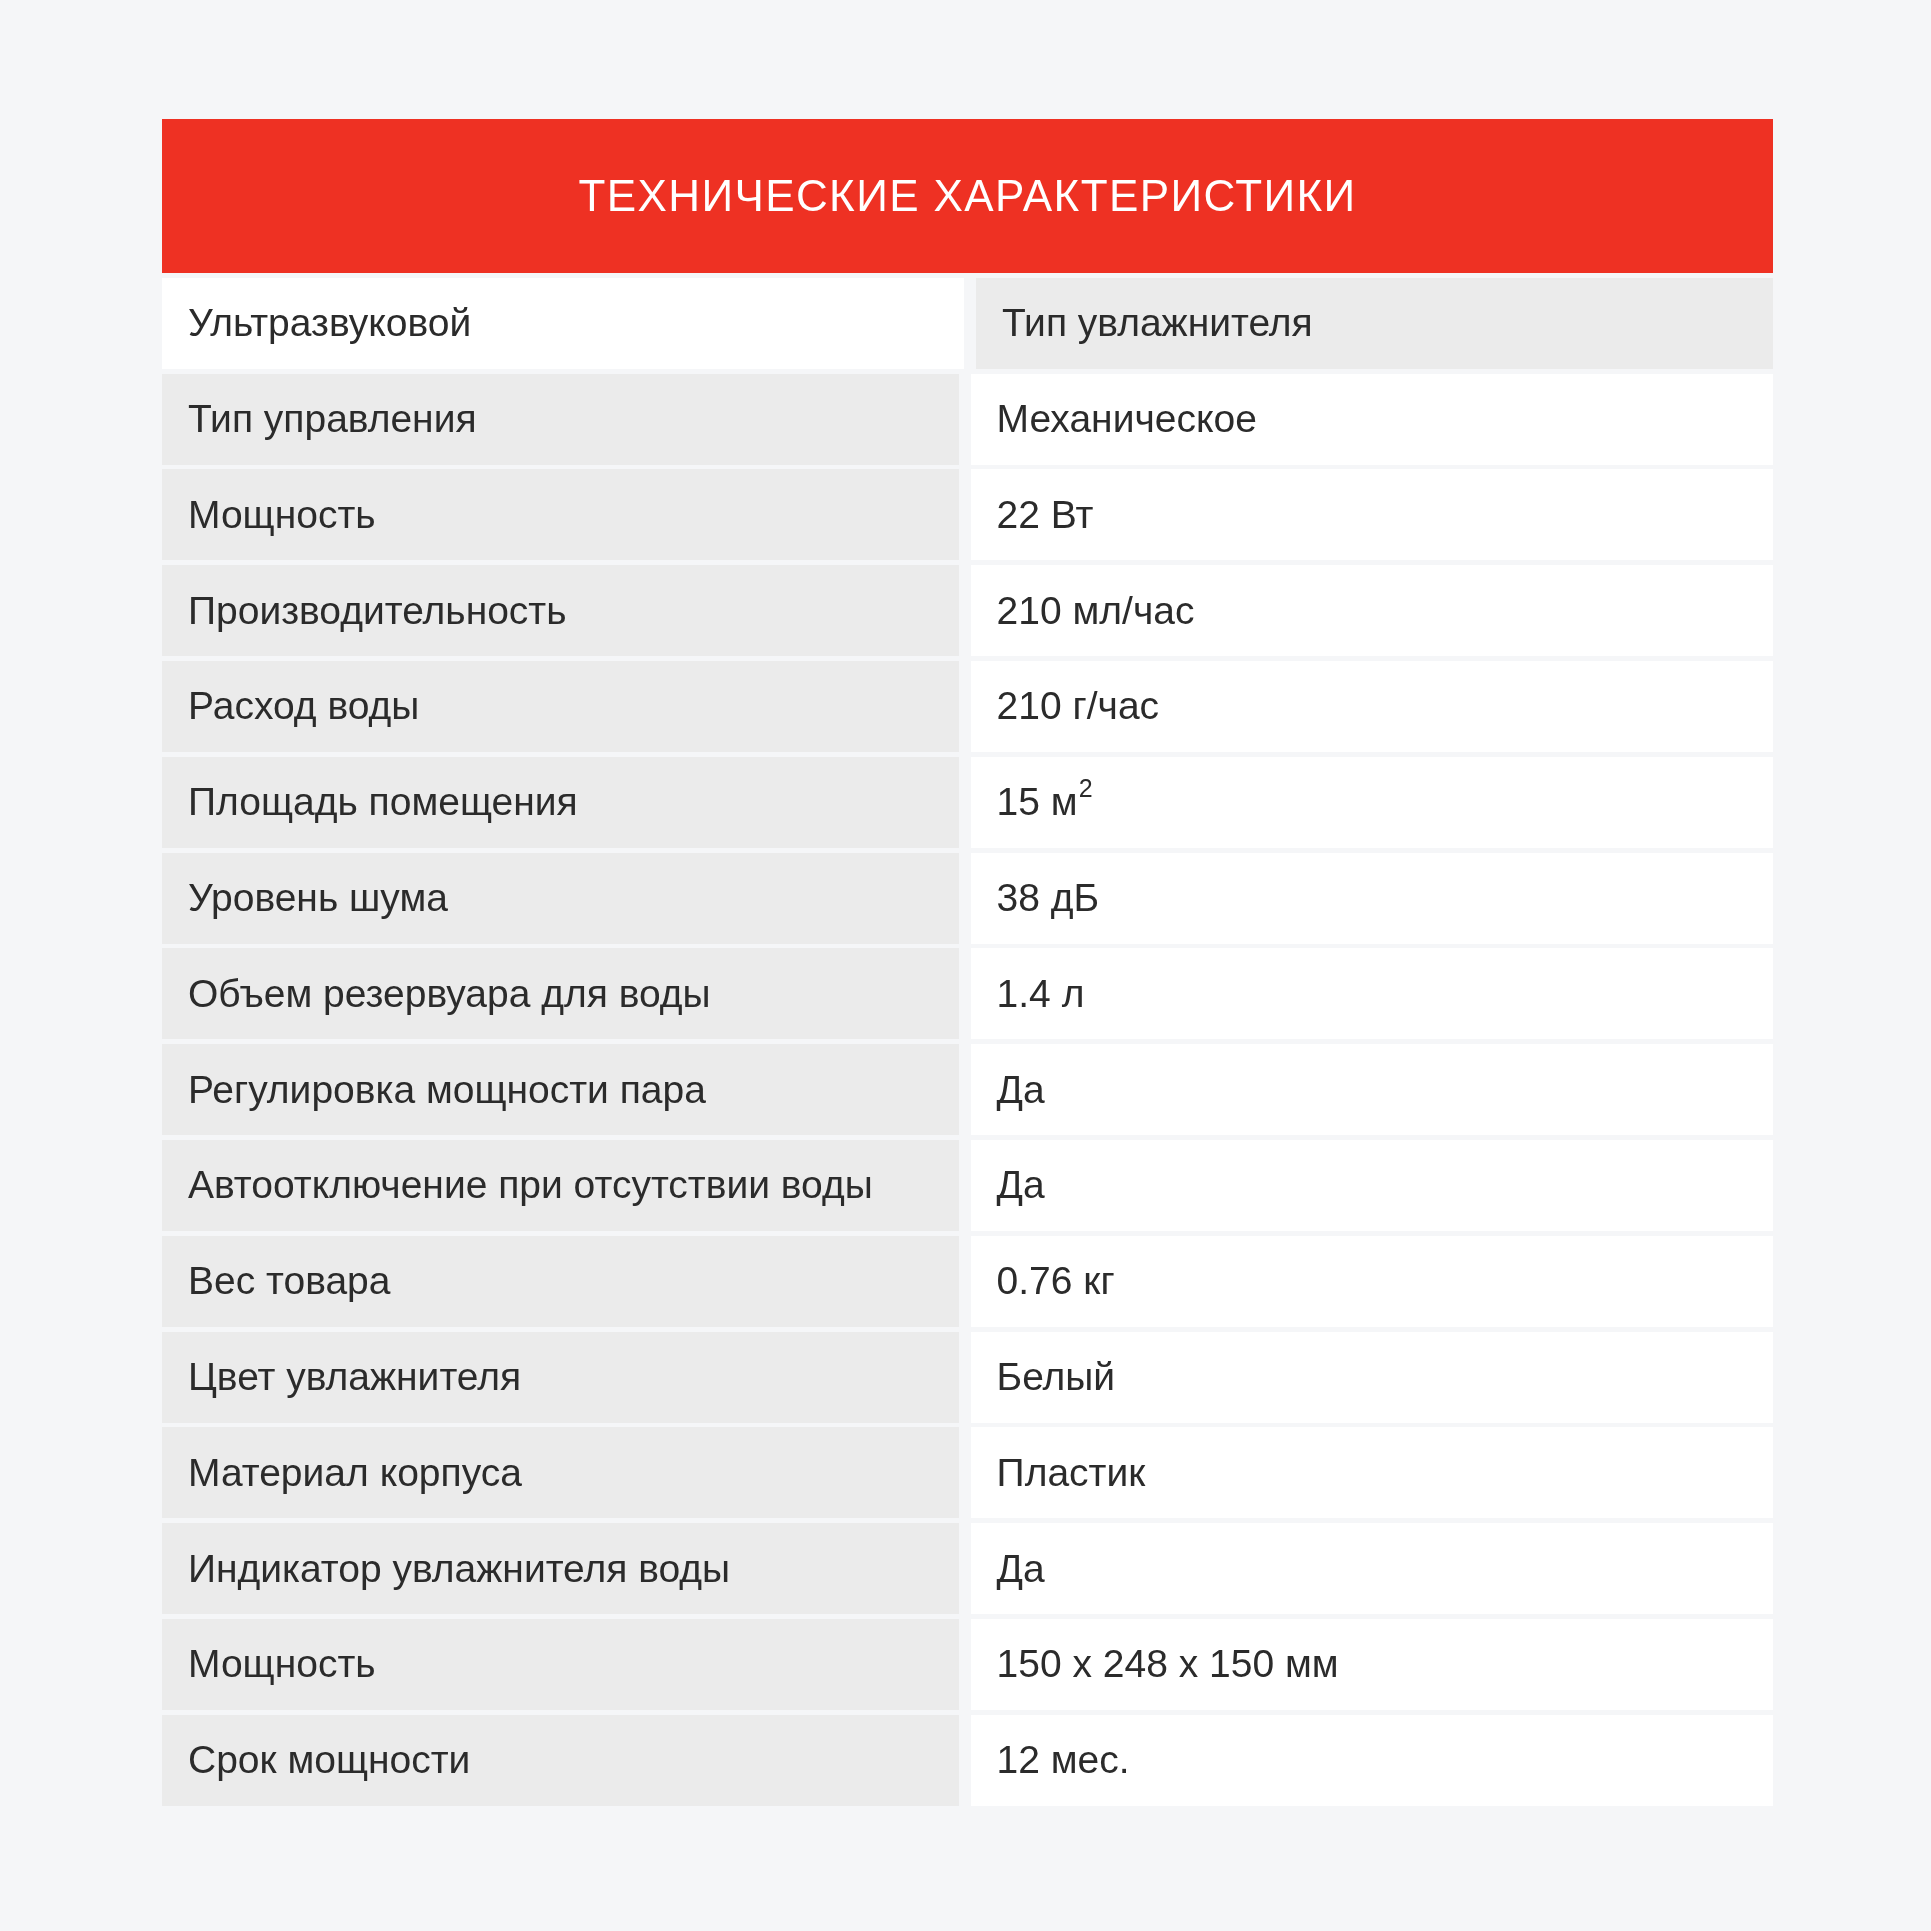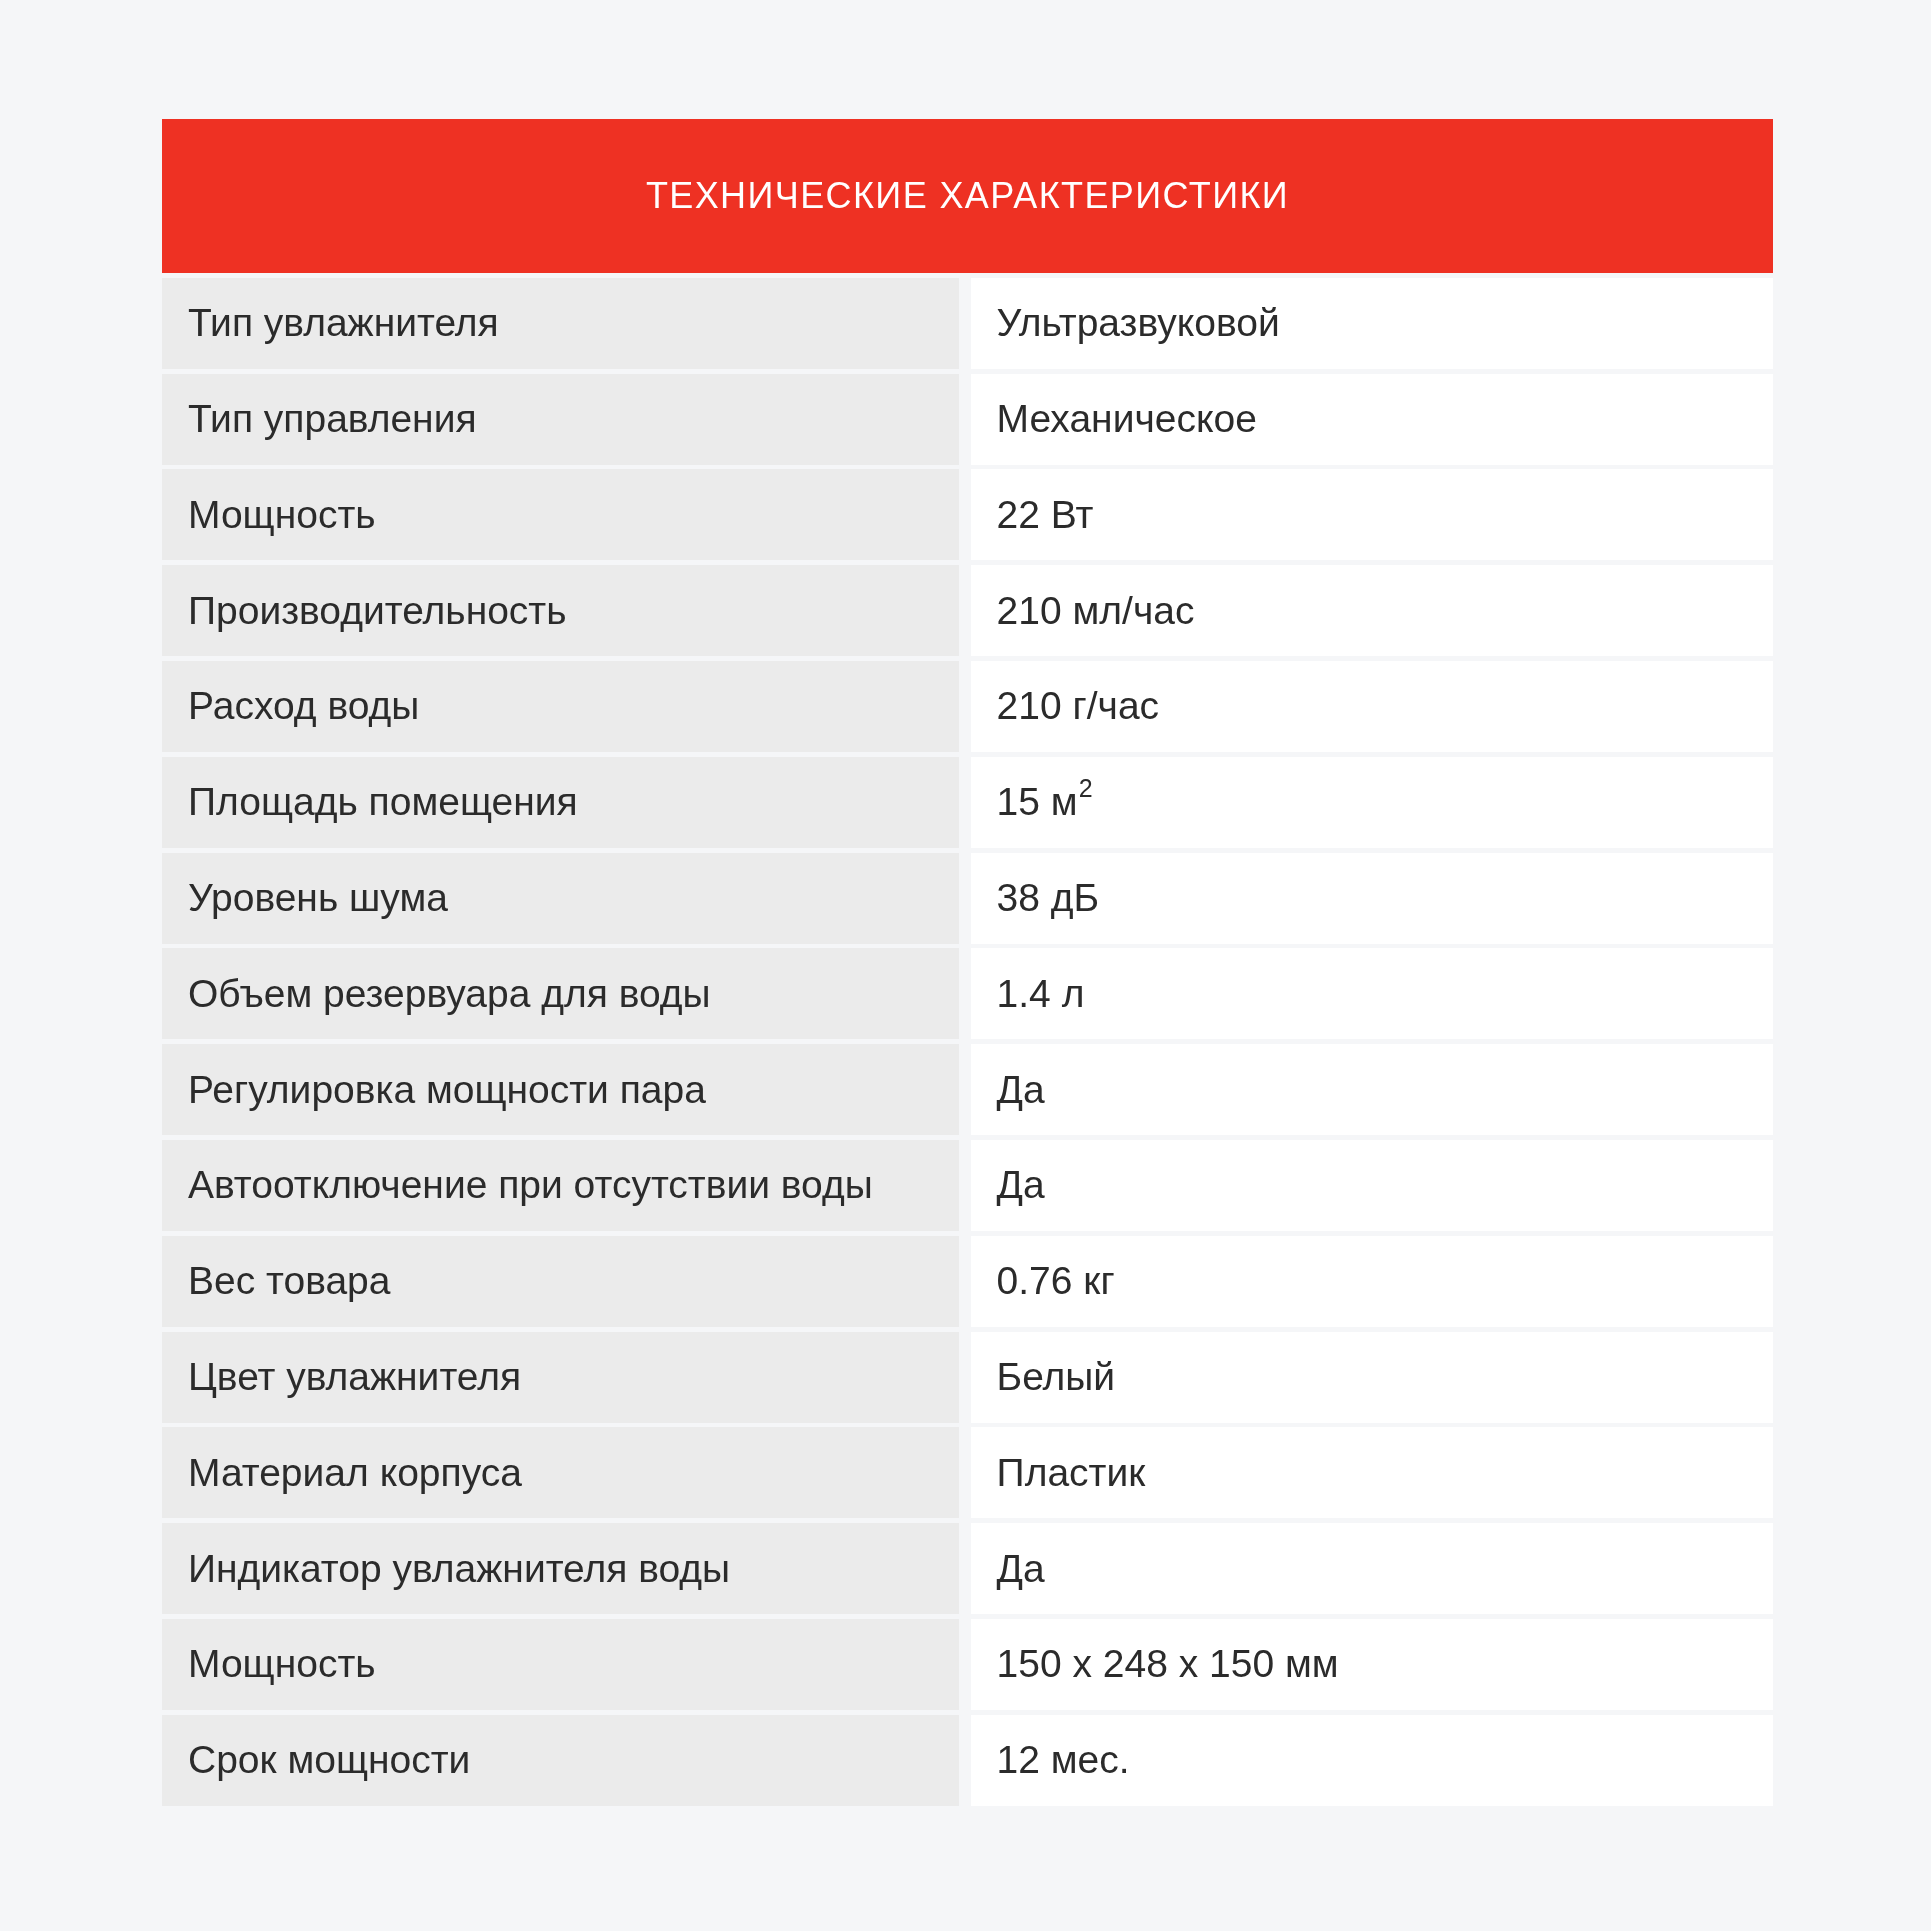--- a/index.html
+++ b/index.html
@@ -16,21 +16,21 @@
     top: 119px;
     width: 1611px;
   }
   .spec-header {
     height: 154px;
     background: var(--header-bg, #ee3123);
     color: var(--header-fg, #ffffff);
     display: flex;
     align-items: center;
     justify-content: center;
-    font-size: 36px;
+    font-size: 44px;
     letter-spacing: 1.4px;
     white-space: nowrap;
   }
   .spec-rows {
     margin-top: 4.8px;
     display: flex;
     flex-direction: column;
     gap: 4.8px;
   }
   .spec-row {
@@ -68,25 +68,25 @@
 </style>
 </head>
 <body>
 
 <div class="spec-table">
   <div class="spec-header">
     <span>ТЕХНИЧЕСКИЕ ХАРАКТЕРИСТИКИ</span>
   </div>
   <div class="spec-rows">
   <div class="spec-row">
+    <div class="spec-cell value">
+      <span>Ультразвуковой</span>
+    </div>
     <div class="spec-cell label">
       <span>Тип увлажнителя</span>
-    </div>
-    <div class="spec-cell value">
-      <span>Ультразвуковой</span>
     </div>
   </div>
 
   <div class="spec-row">
     <div class="spec-cell label">
       <span>Тип управления</span>
     </div>
     <div class="spec-cell value">
       <span>Механическое</span>
     </div>

